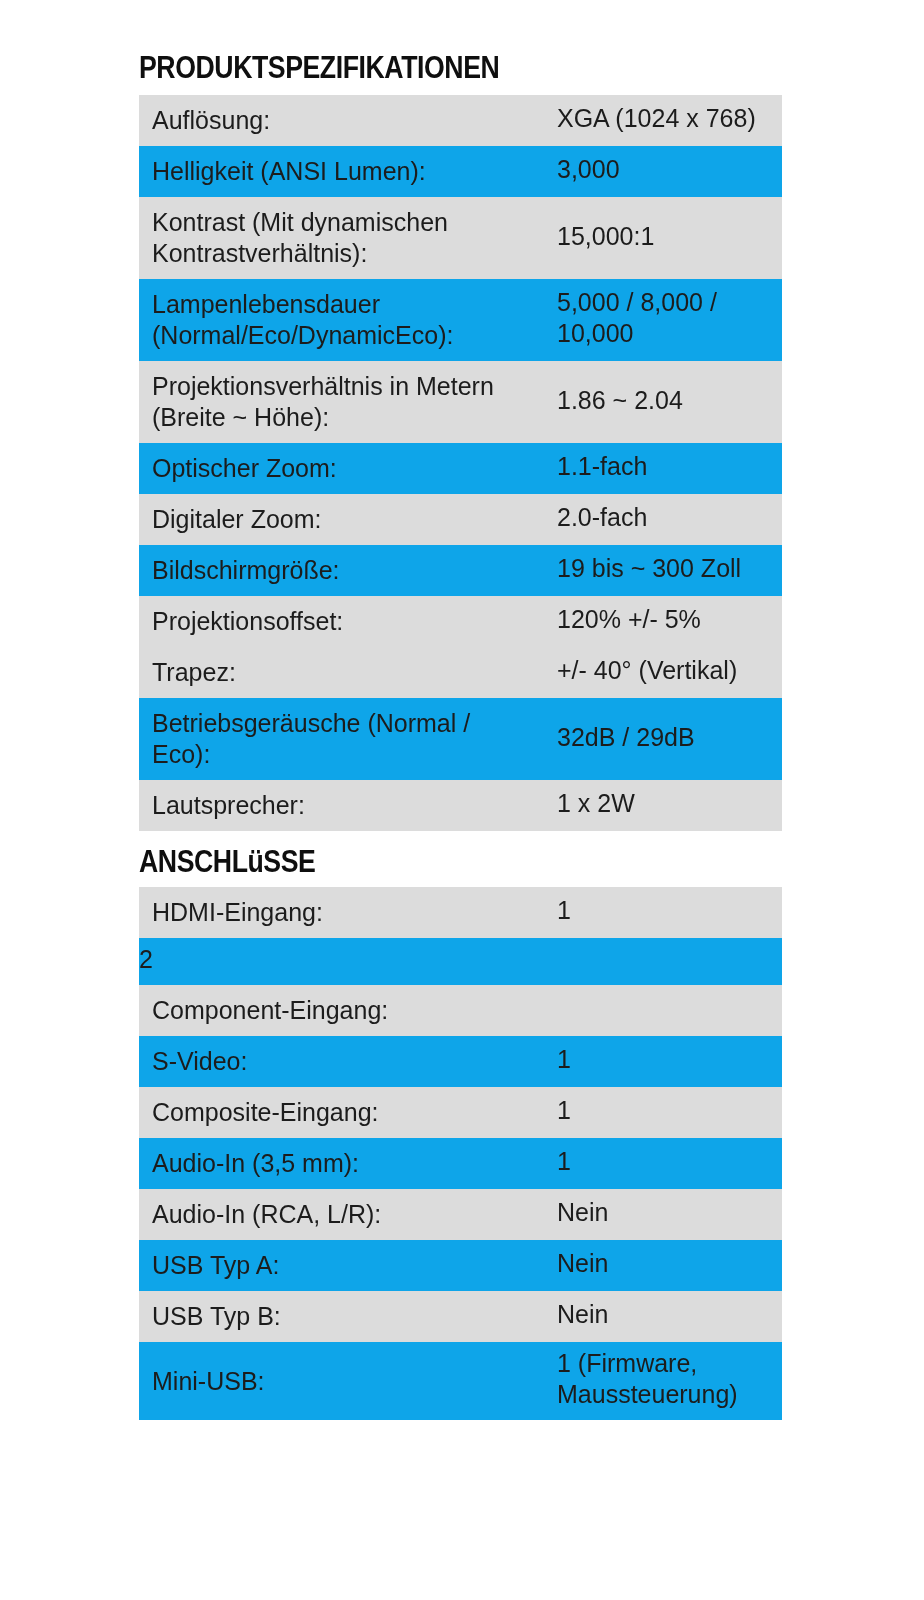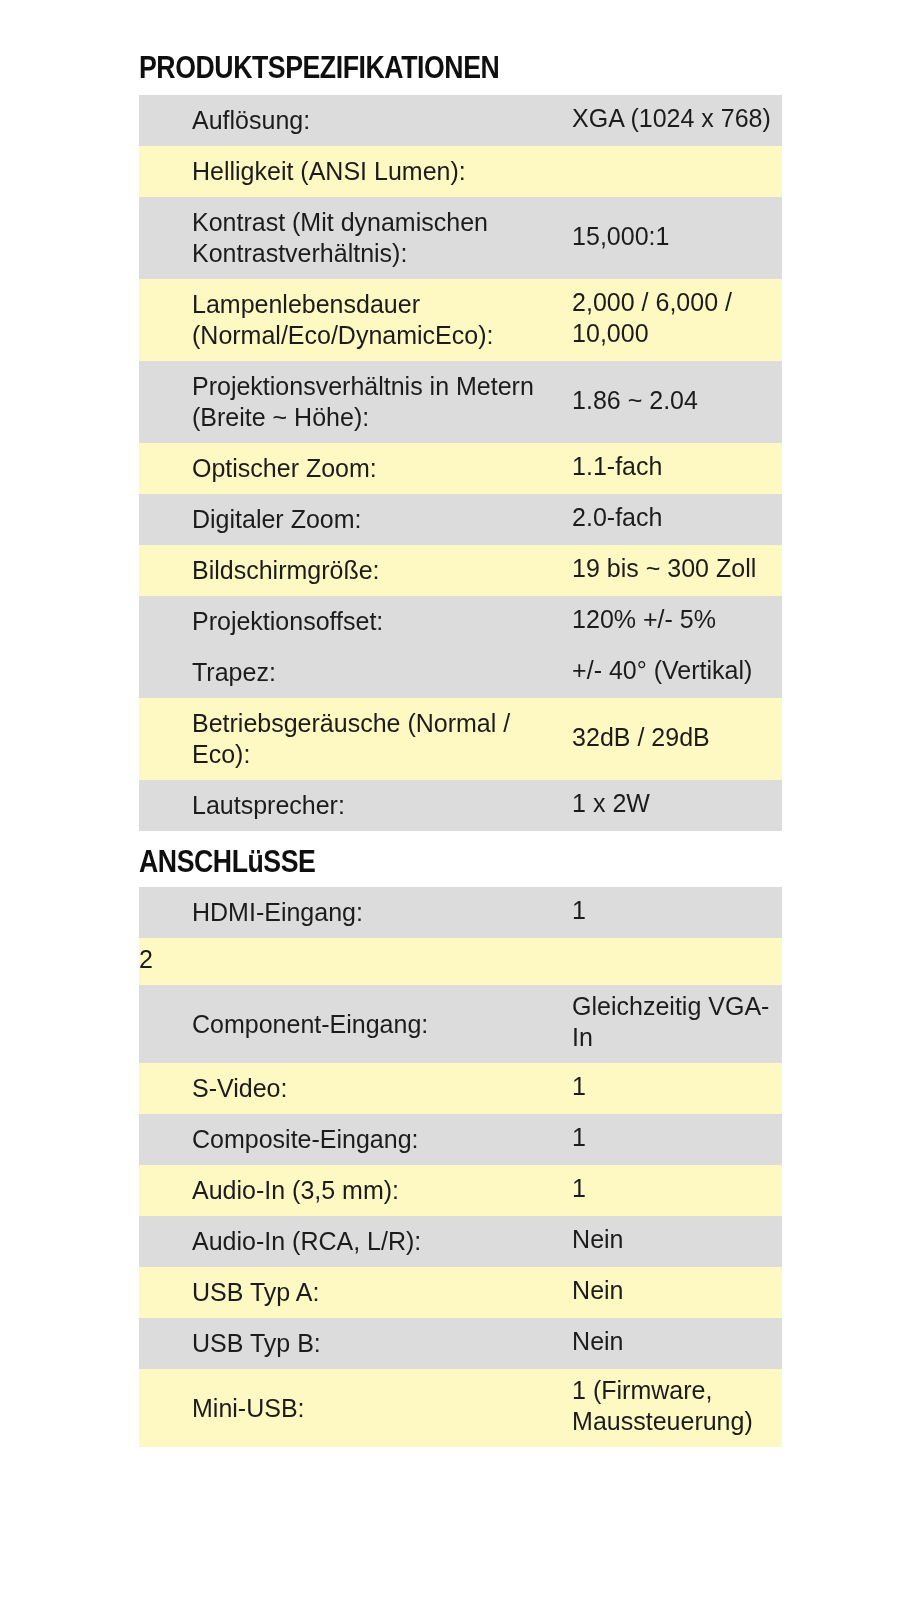--- a/index.html
+++ b/index.html
@@ -38,55 +38,55 @@
   }
   .spec-table {
     width: 643px;
   }
   .row {
     display: flex;
     align-items: center;
     width: 643px;
     font-size: 25px;
     line-height: 31px;
-    background: #fef9c3;
+    background: #0ea5e9;
   }
   .row.alt {
     background: #dcdcdc;
   }
   .cell-label {
     width: 418px;
     padding: 10px 34px 10px 13px;
     white-space: pre-line;
-    margin-left: 40px;
   }
   .cell-value {
     width: 225px;
     padding: 6px 0px 10px 0px;
     white-space: pre-line;
   }
 </style>
 </head>
 <body>
 
 <div class="page">
   <h1 class="heading">PRODUKTSPEZIFIKATIONEN</h1>
   <div class="spec-table"><div class="row alt">
     <div class="cell-label">Auflösung:</div>
     <div class="cell-value">XGA (1024 x 768)</div>
   </div><div class="row">
     <div class="cell-label">Helligkeit (ANSI Lumen):</div>
+    <div class="cell-value">3,000</div>
   </div><div class="row alt">
     <div class="cell-label">Kontrast (Mit dynamischen
 Kontrastverhältnis):</div>
     <div class="cell-value">15,000:1</div>
   </div><div class="row">
     <div class="cell-label">Lampenlebensdauer
 (Normal/Eco/DynamicEco):</div>
-    <div class="cell-value">2,000 / 6,000 /
+    <div class="cell-value">5,000 / 8,000 /
 10,000</div>
   </div><div class="row alt">
     <div class="cell-label">Projektionsverhältnis in Metern
 (Breite ~ Höhe):</div>
     <div class="cell-value">1.86 ~ 2.04</div>
   </div><div class="row">
     <div class="cell-label">Optischer Zoom:</div>
     <div class="cell-value">1.1-fach</div>
   </div><div class="row alt">
     <div class="cell-label">Digitaler Zoom:</div>
@@ -107,22 +107,20 @@
   </div><div class="row alt">
     <div class="cell-label">Lautsprecher:</div>
     <div class="cell-value">1 x 2W</div>
   </div><h2 class="heading">ANSCHLüSSE</h2><div class="row alt">
     <div class="cell-label">HDMI-Eingang:</div>
     <div class="cell-value">1</div>
   </div><div class="row">
     <div class="cell-value">2</div>
   </div><div class="row alt">
     <div class="cell-label">Component-Eingang:</div>
-    <div class="cell-value">Gleichzeitig VGA-
-In</div>
   </div><div class="row">
     <div class="cell-label">S-Video:</div>
     <div class="cell-value">1</div>
   </div><div class="row alt">
     <div class="cell-label">Composite-Eingang:</div>
     <div class="cell-value">1</div>
   </div><div class="row">
     <div class="cell-label">Audio-In (3,5 mm):</div>
     <div class="cell-value">1</div>
   </div><div class="row alt">

